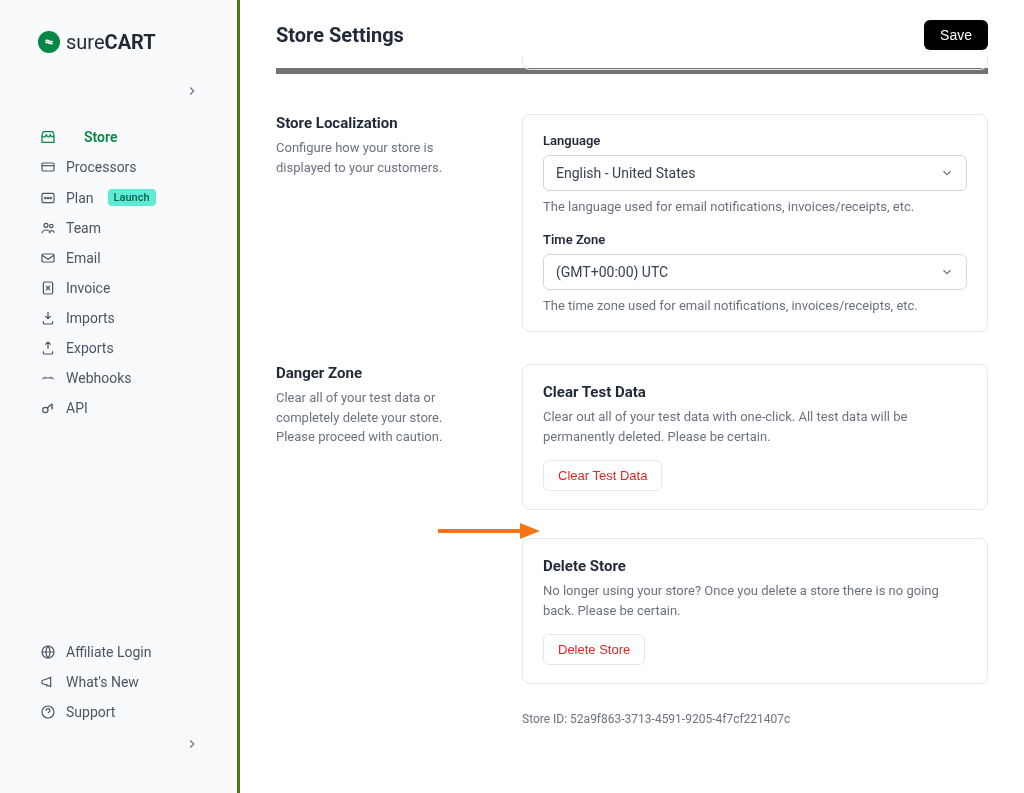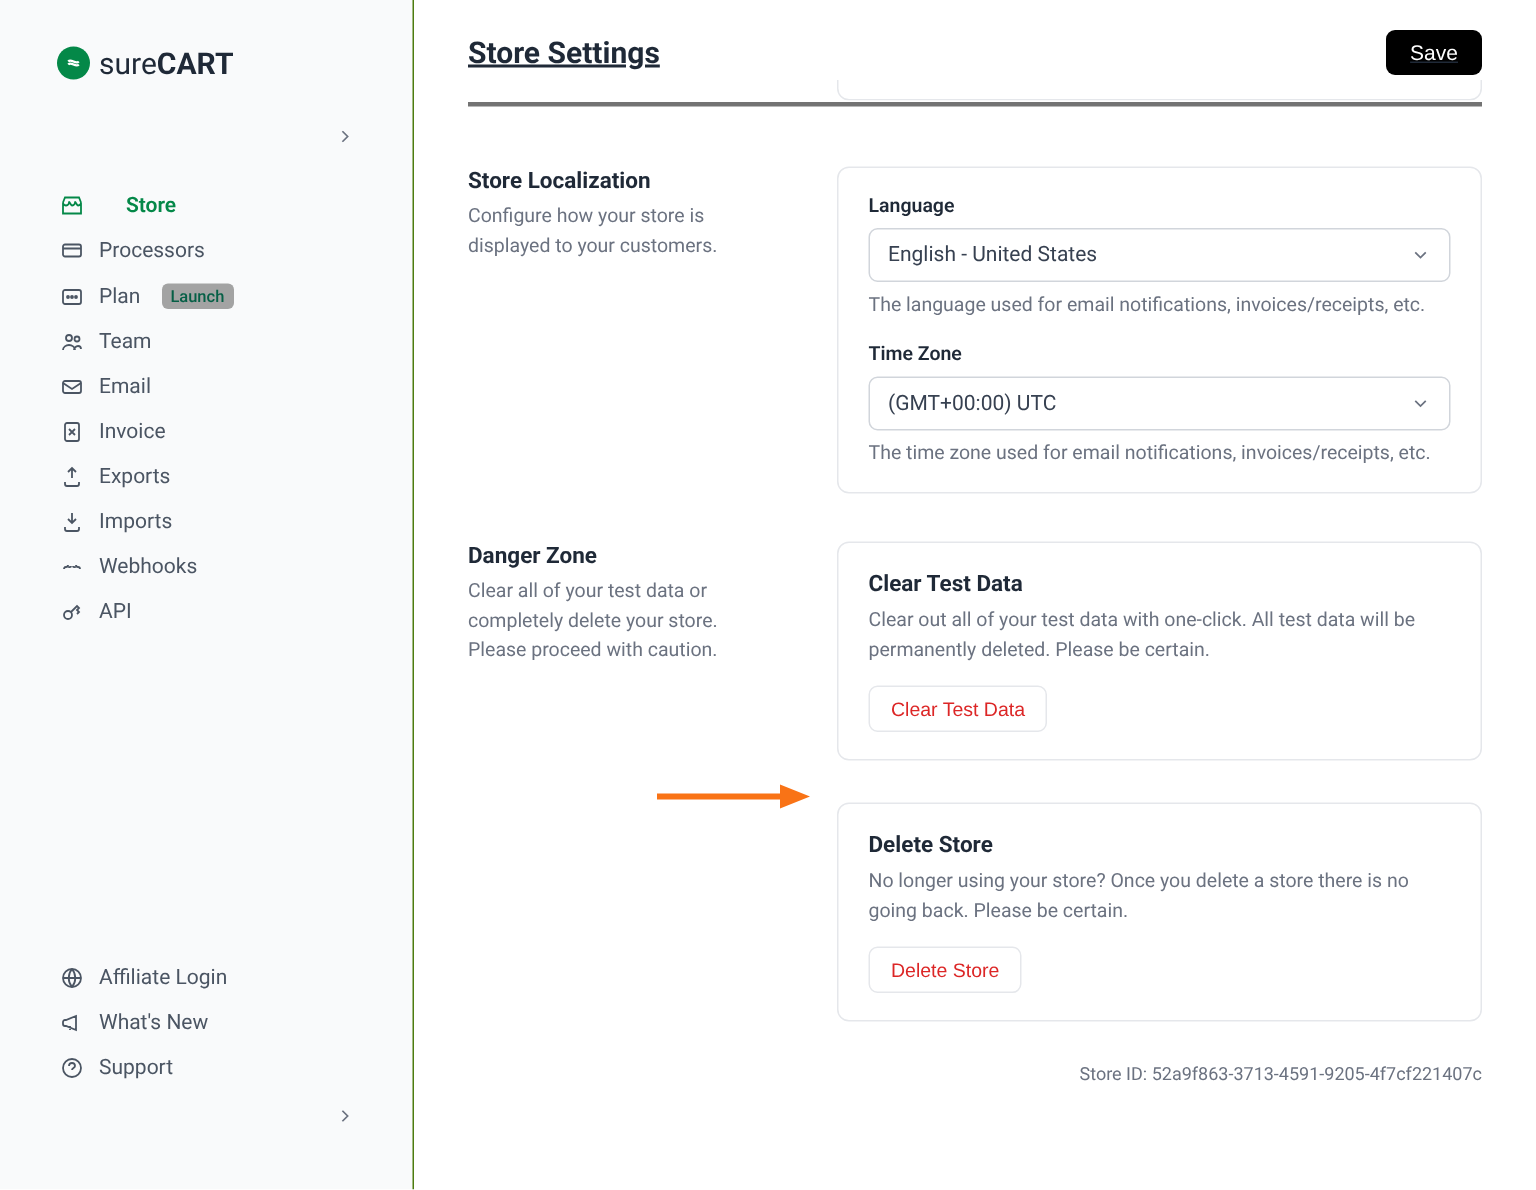--- a/index.html
+++ b/index.html
@@ -13,23 +13,23 @@
       color: #1f2937;
       font-size: 14px;
     }
     .app {
       display: flex;
       width: 1024px;
       height: 793px;
     }
     
     .sidebar {
-      width: 276px;
+      width: 240px;
       background: #f9fafb;
-      border-right: 1px solid #4d7c0f;
+      border-right: 3px solid #4d7c0f;
       display: flex;
       flex-direction: column;
       padding: 0;
     }
     .sidebar-logo {
       padding: 30px 38px 20px 38px;
       display: flex;
       align-items: center;
       gap: 6px;
     }
@@ -87,21 +87,21 @@
       display:flex;
       align-items:center;
       justify-content:center;
       flex-shrink: 0;
     }
     .nav-item svg {
       stroke: currentColor;
       fill: none;
     }
     .badge {
-      background: #a3a3a3;
+      background: #5eead4;
       color: #065f46;
       font-size: 11px;
       padding: 2px 6px;
       border-radius: 4px;
       margin-left: 4px;
       font-weight:500;
     }
     .sidebar-bottom {
       padding-bottom: 26px;
     }
@@ -116,24 +116,23 @@
     
     .main {
       flex: 1;
       overflow-y: auto;
       padding: 20px 36px 30px 36px;
     }
     .header {
       display: flex;
       align-items: center;
       justify-content: space-between;
-      border-bottom: 3px solid #737373;
+      border-bottom: 6px solid #737373;
       padding-bottom: 18px;
       margin-bottom: 0;
-      text-decoration: underline;
     }
     .header h1 {
       font-size: 20px;
       font-weight: 700;
     }
     .btn-save {
       background: #000000;
       color: #fff;
       border: none;
       padding: 7px 16px;
@@ -225,21 +224,20 @@
       cursor: pointer;
     }
     
     .annotation-arrow {
       position: absolute;
       left: 438px;
       top: 521px;
       pointer-events: none;
     }
     .store-id {
-      text-align: right;
       font-size: 12px;
       color: #6b7280;
       margin-top: 6px;
     }
     .first-card-stub {
       border: 1px solid #e5e7eb;
       border-top: none;
       border-radius: 0 0 8px 8px;
       height: 14px;
       margin-top: -18px;
@@ -318,32 +316,32 @@
             <svg viewBox="0 0 24 24" stroke-width="1.8">
               <rect x="5" y="3" width="14" height="18" rx="2"></rect>
               <path d="M9 9l6 6M15 9l-6 6"></path>
             </svg>
           </span>
         <span>Invoice</span>
       </div>
       <div class="nav-item">
         <span class="icon">
             <svg viewBox="0 0 24 24" stroke-width="1.8">
+              <path d="M12 3v10M8 9l4 4 4-4M5 17v2a2 2 0 002 2h10a2 2 0 002-2v-2"></path>
+            </svg>
+          </span>
+        <span>Imports</span>
+      </div>
+      <div class="nav-item">
+        <span class="icon">
+            <svg viewBox="0 0 24 24" stroke-width="1.8">
               <path d="M12 13V3M8 7l4-4 4 4M5 17v2a2 2 0 002 2h10a2 2 0 002-2v-2"></path>
             </svg>
           </span>
         <span>Exports</span>
-      </div>
-      <div class="nav-item">
-        <span class="icon">
-            <svg viewBox="0 0 24 24" stroke-width="1.8">
-              <path d="M12 3v10M8 9l4 4 4-4M5 17v2a2 2 0 002 2h10a2 2 0 002-2v-2"></path>
-            </svg>
-          </span>
-        <span>Imports</span>
       </div>
       <div class="nav-item">
         <span class="icon">
             <svg viewBox="0 0 24 24" stroke-width="1.8">
               <path d="M6 12c-2 0-2 2-2 2M6 12c2 0 2-2 2-2M18 12c2 0 2 2 2 2M18 12c-2 0-2-2-2-2M10 12c-1 0-1 1-1 1M10 12c1 0 1-1 1-1M14 12c1 0 1 1 1 1M14 12c-1 0-1-1-1-1"></path>
             </svg>
           </span>
         <span>Webhooks</span>
       </div>
       <div class="nav-item">

